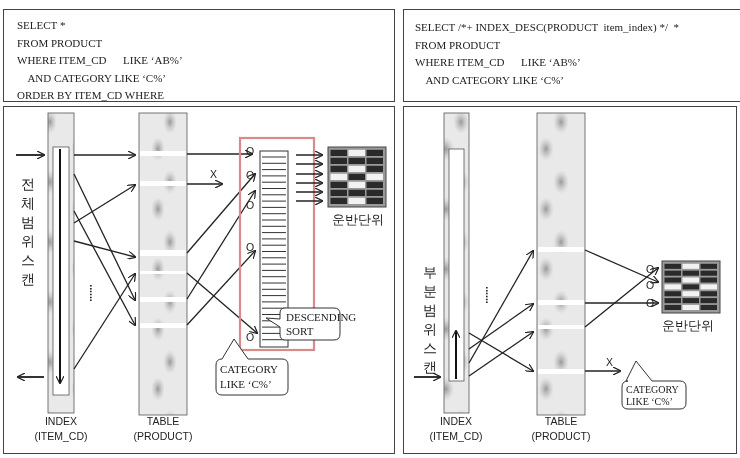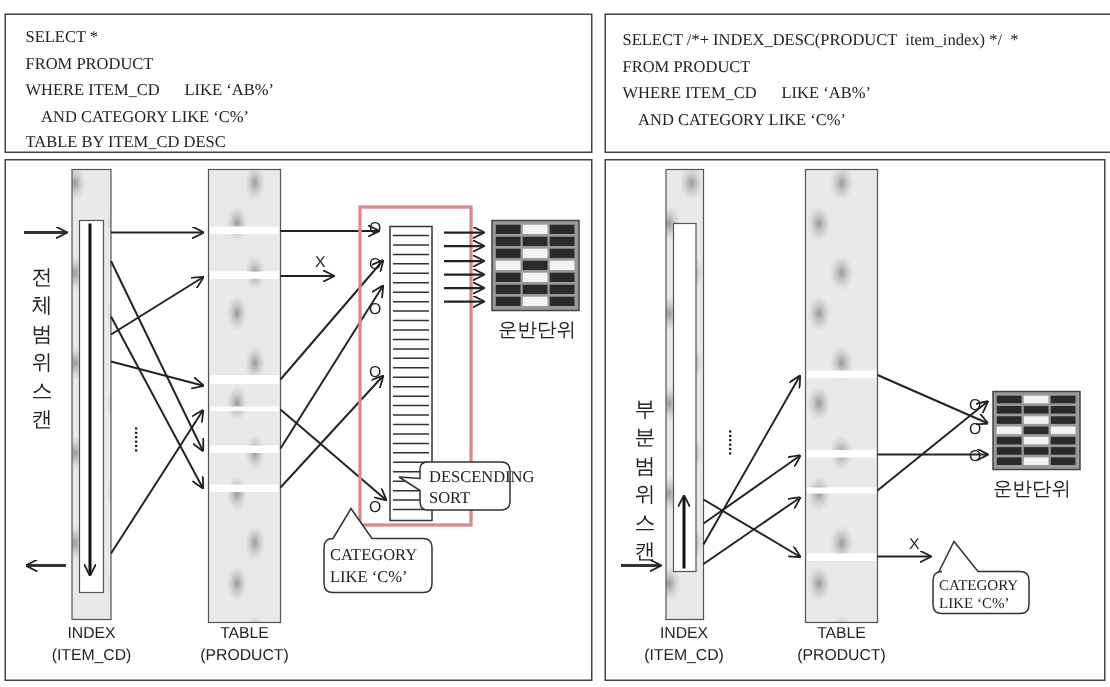--- a/index.html
+++ b/index.html
@@ -20,21 +20,21 @@
   .kor-s { font-family:"DejaVu Sans", sans-serif; font-size:13px; fill:#222; }
 </style>
 </head>
 <body>
 
 <div class="sqlbox" id="sql-left">
   <div class="line">SELECT *</div>
   <div class="line">FROM PRODUCT</div>
   <div class="line">WHERE ITEM_CD      LIKE ‘AB%’</div>
   <div class="line">    AND CATEGORY LIKE ‘C%’</div>
-  <div class="line">TABLE BY ITEM_CD DESC</div>
+  <div class="line">ORDER BY ITEM_CD WHERE</div>
 </div>
 <div class="sqlbox" id="sql-right">
   <div class="line">SELECT /*+ INDEX_DESC(PRODUCT  item_index) */  *</div>
   <div class="line">FROM PRODUCT</div>
   <div class="line">WHERE ITEM_CD      LIKE ‘AB%’</div>
   <div class="line">    AND CATEGORY LIKE ‘C%’</div>
 </div>
 
 <div class="panel" id="panel-left">
 <svg width="392" height="348" viewBox="0 0 392 348">

